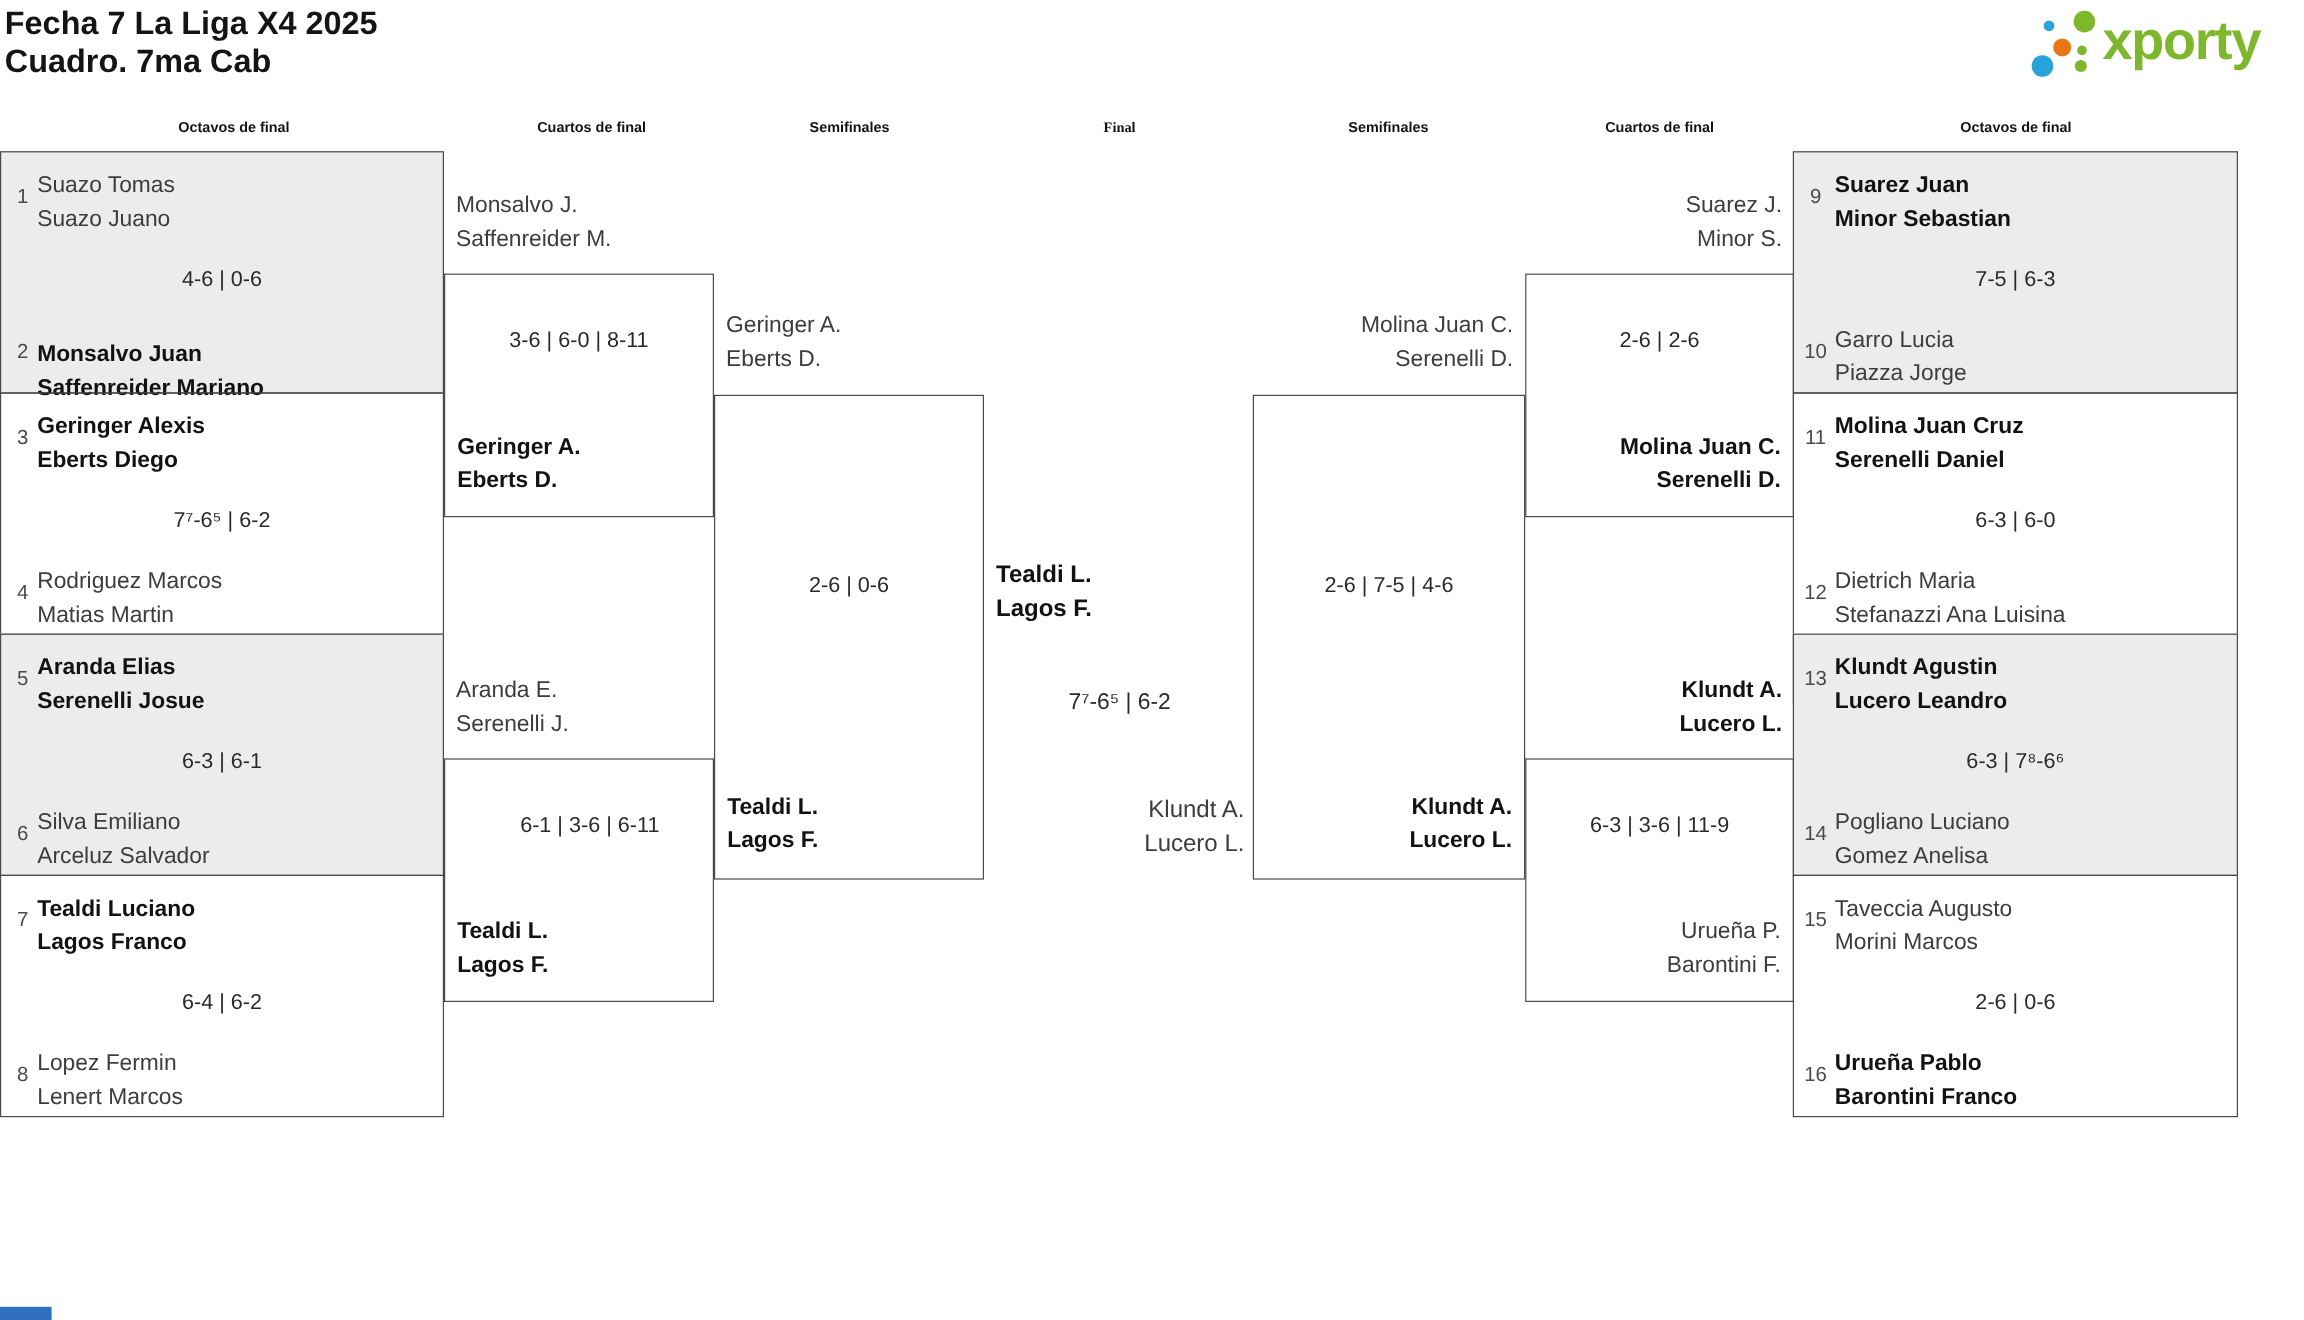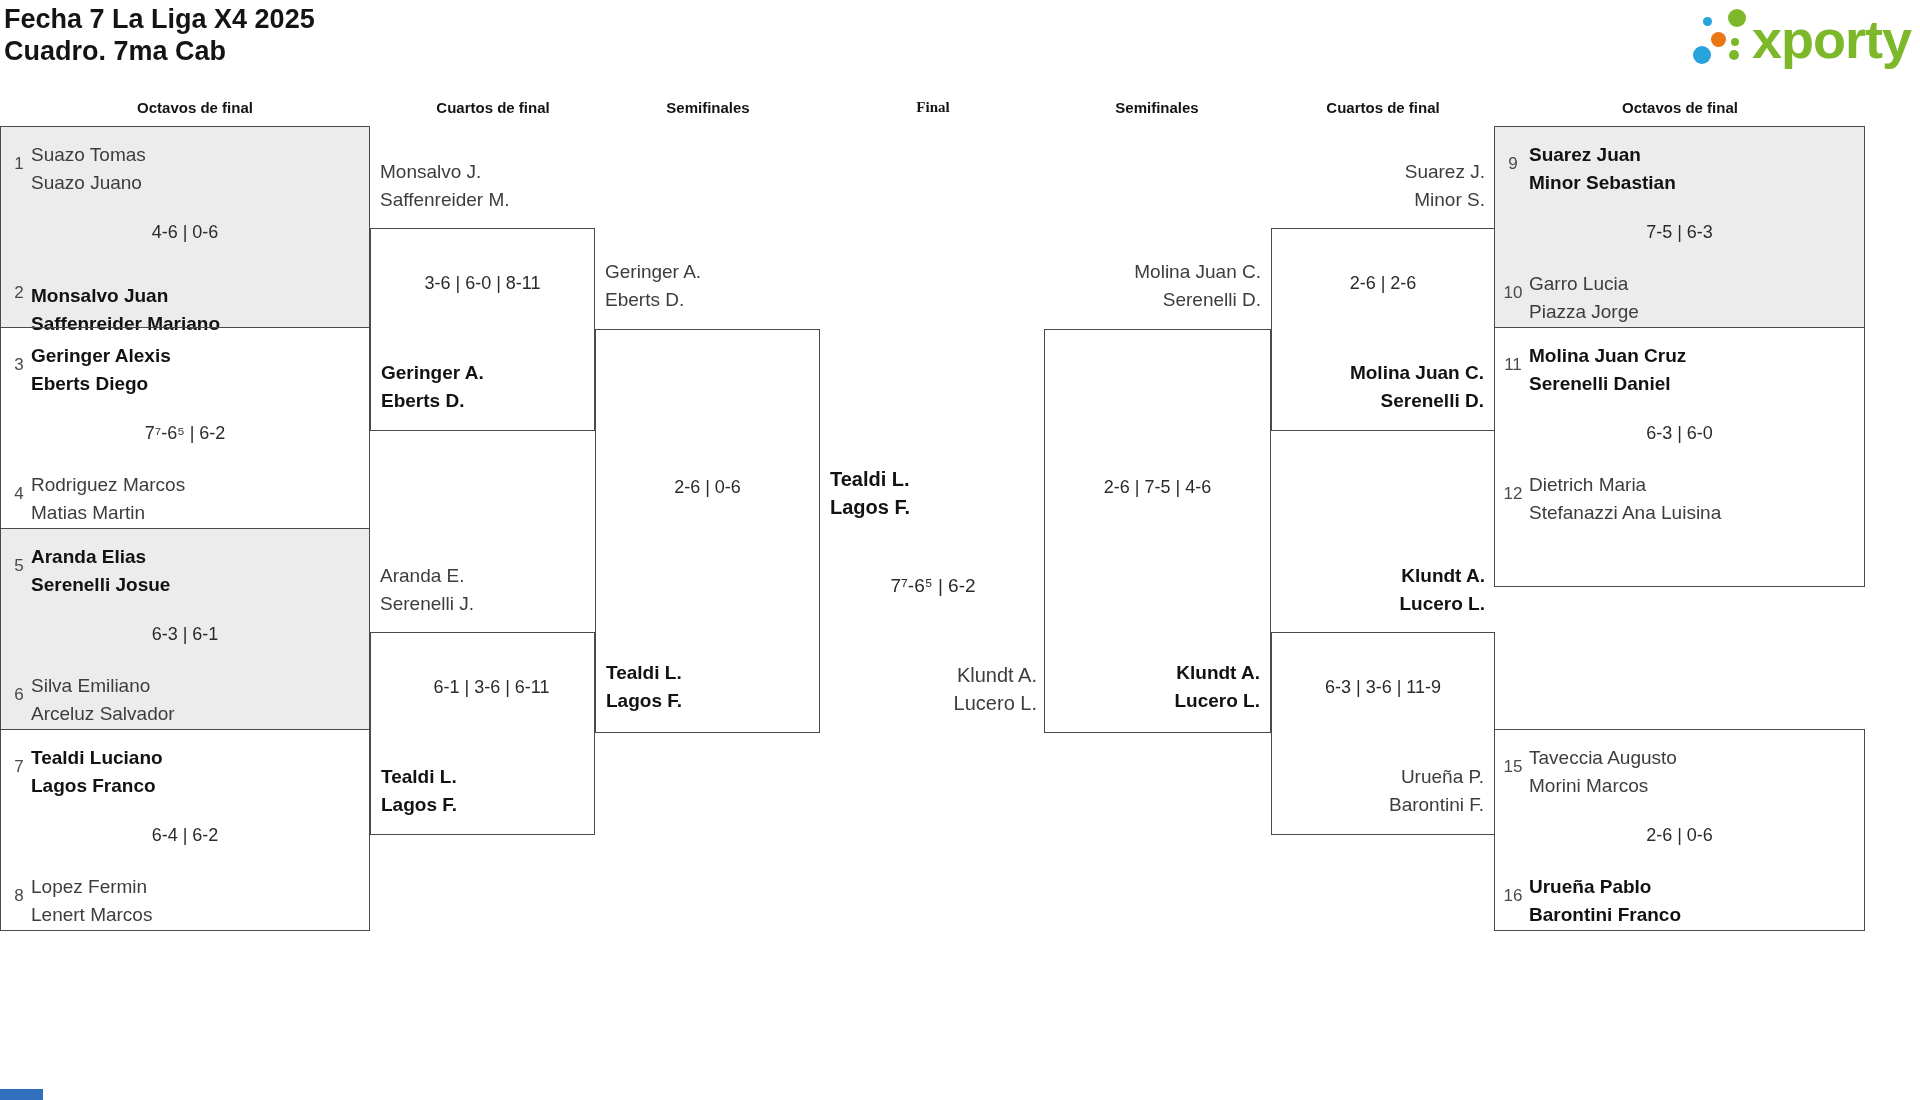--- a/index.html
+++ b/index.html
@@ -1,33 +1,33 @@
 <!DOCTYPE html>
 <html><head>
 <meta charset="utf-8">
 <style>
   html,body{margin:0;padding:0;background:#fff;}
   body{font-family:"Liberation Sans","DejaVu Sans",sans-serif;color:#141414;}
   .canvas{position:relative;width:1920px;height:1100px;background:#fff;overflow:hidden;}
   .title{position:absolute;left:4px;top:2px;font-size:27px;font-weight:700;line-height:34px;white-space:nowrap;}
-  .hdr{position:absolute;top:99px;width:220px;text-align:center;font-size:15px;font-weight:700;color:#141414;white-space:nowrap;}
+  .hdr{position:absolute;top:99px;width:220px;text-align:center;font-size:12px;font-weight:700;color:#141414;white-space:nowrap;}
   .box{position:absolute;border:1px solid #4a4a4a;box-sizing:border-box;background:transparent;}
   .graybg{background:#ececec;}
   .team{position:absolute;font-size:19px;line-height:28px;color:#3d3d3d;white-space:nowrap;}
   .team.w{font-weight:700;color:#121212;}
   .team.ra{text-align:right;}
   .seed{position:absolute;left:4px;width:28px;text-align:center;font-size:17px;color:#4a4a4a;line-height:20px;}
   .score{position:absolute;left:0;right:0;text-align:center;font-size:18px;color:#2a2a2a;white-space:nowrap;}
   .finalteam{position:absolute;font-size:20px;line-height:28px;white-space:nowrap;}
   .finalteam.w{font-weight:700;color:#121212;}
   .finalteam.l{color:#3d3d3d;text-align:right;}
   .finalscore{position:absolute;left:820px;top:575px;width:226px;text-align:center;font-size:19px;color:#2a2a2a;white-space:nowrap;}
   .logo{position:absolute;left:1690px;top:2px;width:230px;height:72px;}
   .dot{position:absolute;border-radius:50%;}
-  .logotext{position:absolute;left:62px;top:6px;font-size:54px;font-weight:700;letter-spacing:-1px;color:#7cb829;}
+  .logotext{position:absolute;left:62px;top:6px;font-size:45px;font-weight:700;letter-spacing:-1px;color:#7cb829;}
   .scrollthumb{position:absolute;left:0;top:1089px;width:43px;height:11px;background:#2f6fbe;}
 </style>
 </head>
 <body>
 
 <div class="canvas">
 
   <div class="title" style="top:2px;">Fecha 7 La Liga X4 2025</div>
   <div class="title" style="top:34px;">Cuadro. 7ma Cab</div>
 
@@ -126,20 +126,33 @@
       <div>Serenelli Daniel</div>
     </div>
     <div class="score" style="top:95px;">6-3 | 6-0</div>
     <div class="seed" style="top:156px;">12</div>
     <div class="team" style="left:34px;top:143px;">
       <div>Dietrich Maria</div>
       <div>Stefanazzi Ana Luisina</div>
     </div>
   </div>
 
+  <div class="box graybg" style="left:1494px;top:528px;width:371px;height:202px;">
+    <div class="seed" style="top:27px;">13</div>
+    <div class="team w" style="left:34px;top:14px;">
+      <div>Klundt Agustin</div>
+      <div>Lucero Leandro</div>
+    </div>
+    <div class="score" style="top:95px;">6-3 | 7⁸-6⁶</div>
+    <div class="seed" style="top:156px;">14</div>
+    <div class="team" style="left:34px;top:143px;">
+      <div>Pogliano Luciano</div>
+      <div>Gomez Anelisa</div>
+    </div>
+  </div>
 
   <div class="box" style="left:1494px;top:729px;width:371px;height:202px;">
     <div class="seed" style="top:27px;">15</div>
     <div class="team" style="left:34px;top:14px;">
       <div>Taveccia Augusto</div>
       <div>Morini Marcos</div>
     </div>
     <div class="score" style="top:95px;">2-6 | 0-6</div>
     <div class="seed" style="top:156px;">16</div>
     <div class="team w" style="left:34px;top:143px;">

